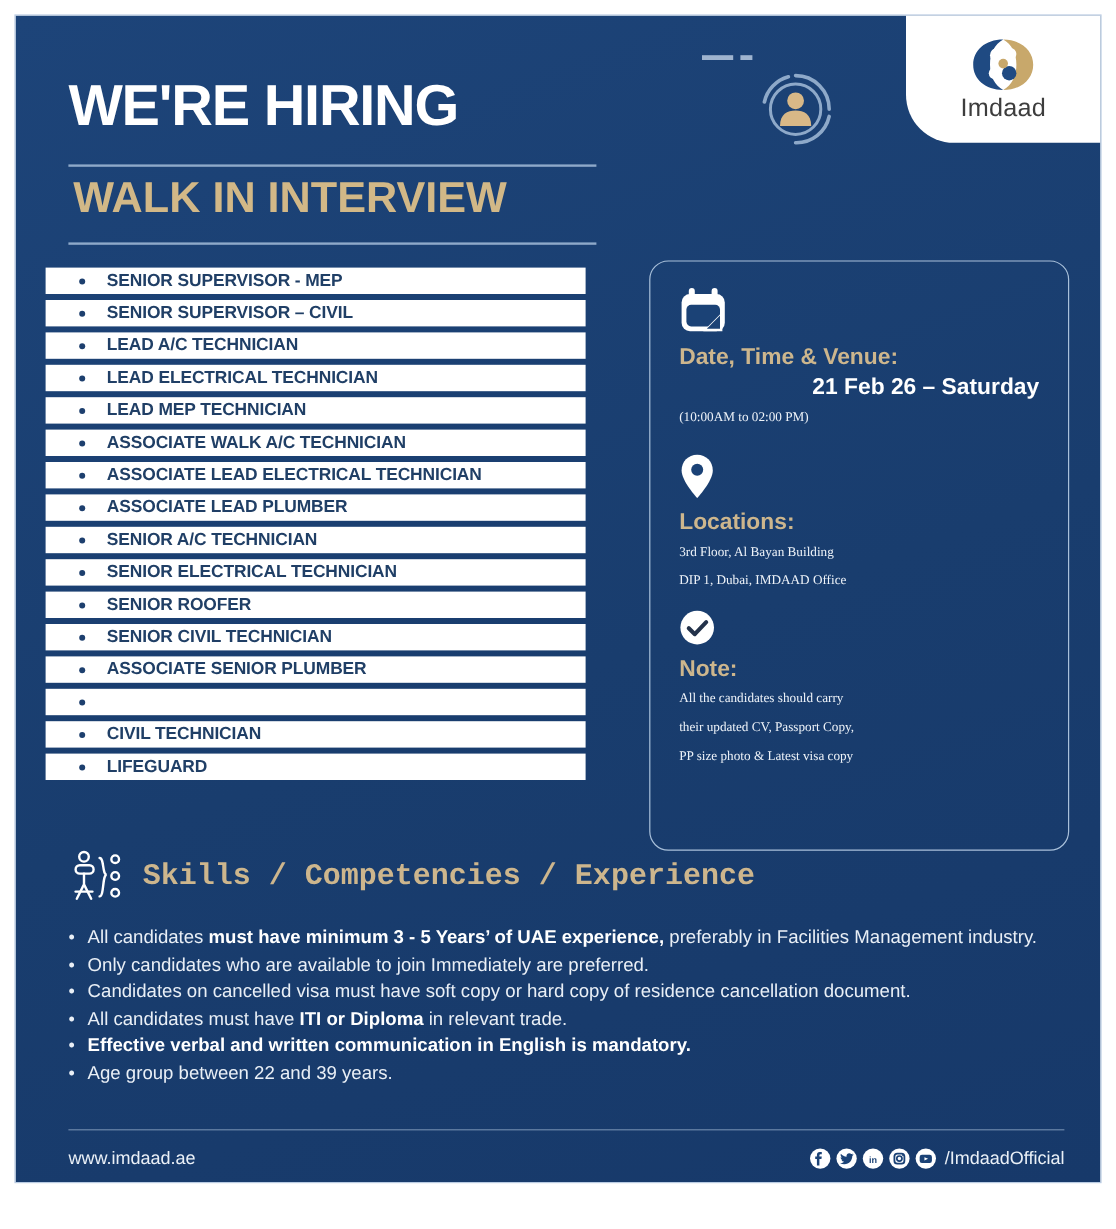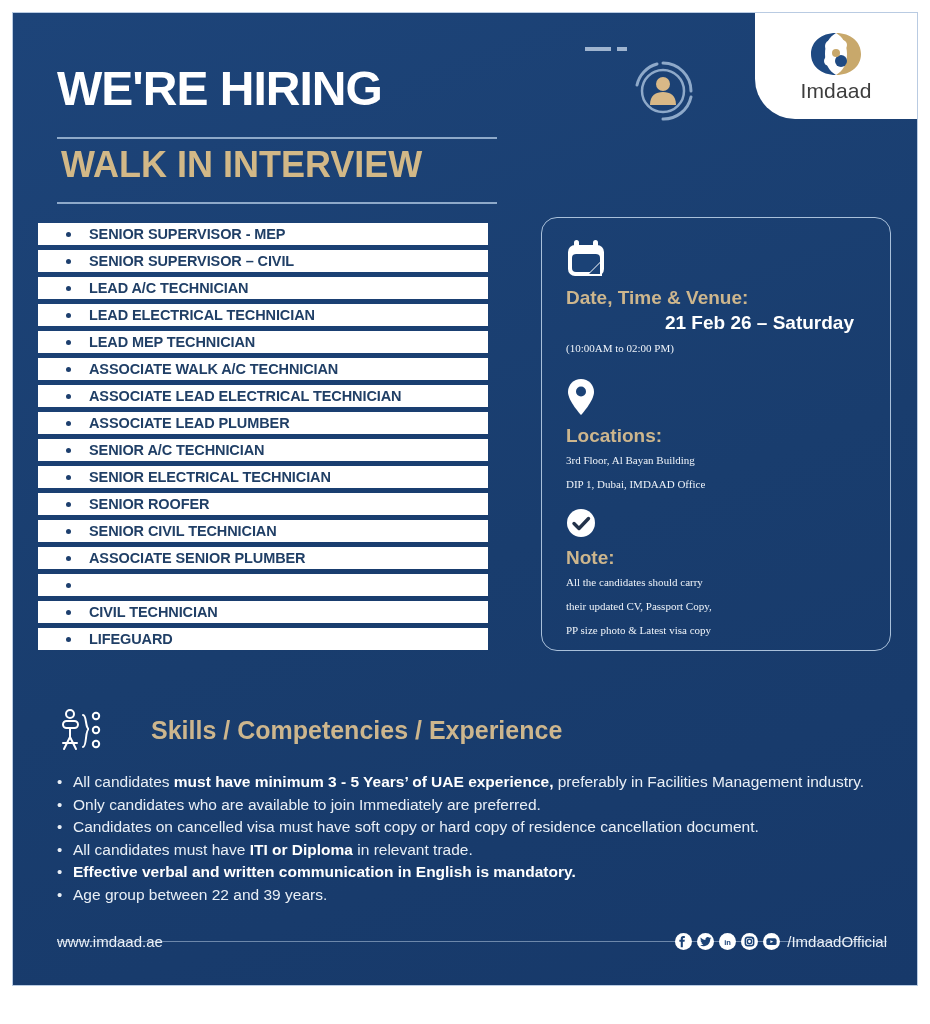--- a/index.html
+++ b/index.html
@@ -157,25 +157,25 @@
     font-family: "Liberation Sans", sans-serif;
     white-space: nowrap;
   }
 
   
   .info-card {
     position: absolute;
     left: 528px;
     top: 204px;
     width: 350px;
-    height: 434px;
+    height: 492px;
     border: 1.5px solid #a9c0da;
     border-radius: 16px;
     box-sizing: border-box;
-    padding: 22px 36px 0 24px;
+    padding: 22px 24px 0 24px;
   }
   .info-icon { display: block; margin-bottom: 8px; }
   .info-head {
     color: #cdb68d;
     font-size: 19px;
     font-weight: bold;
     line-height: 24px;
     font-family: "Liberation Sans", sans-serif;
   }
   .info-strong {
@@ -204,22 +204,21 @@
   }
   .skills-head {
     display: flex;
     align-items: center;
     gap: 16px;
   }
   .skills-title {
     color: #cdb68d;
     font-size: 25px;
     font-weight: bold;
-    font-family: Liberation Sans, sans-serif;
-    margin-left: 32px;
+    font-family: Liberation Mono, monospace;
   }
   .skills-list {
     margin-top: 18px;
   }
   .skill-item {
     display: flex;
     color: #e9eff6;
     font-size: 15.5px;
     line-height: 21.5px;
     margin-bottom: 1px;
@@ -240,21 +239,21 @@
     position: absolute;
     left: 44px;
     top: 928px;
     width: 830px;
     height: 1px;
     background: #6d88ab;
   }
   .footer {
     position: absolute;
     left: 44px;
-    top: 920px;
+    top: 944px;
     width: 830px;
     display: flex;
     align-items: center;
     justify-content: space-between;
   }
   .site {
     color: #eaf0f7;
     font-size: 15px;
     font-family: "Liberation Sans", sans-serif;
   }

